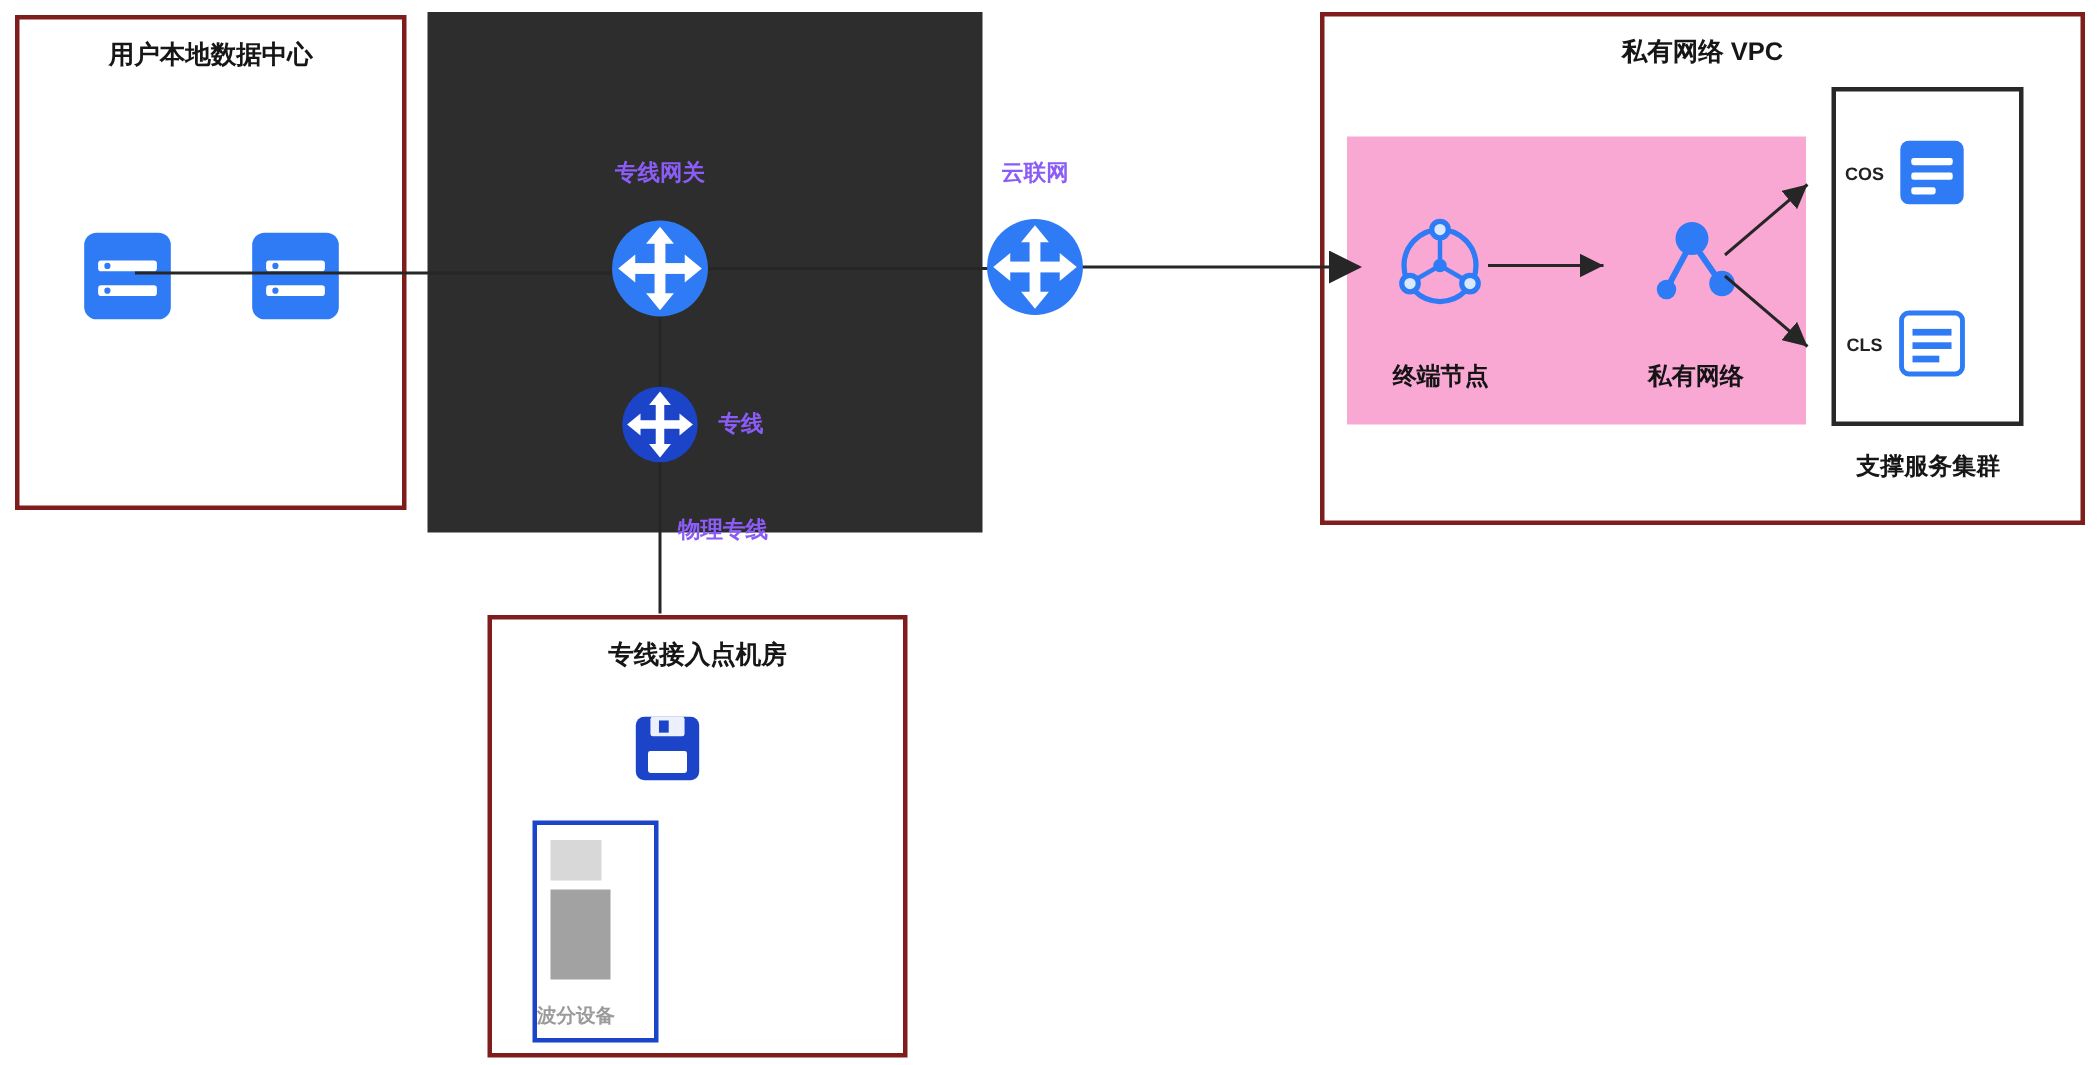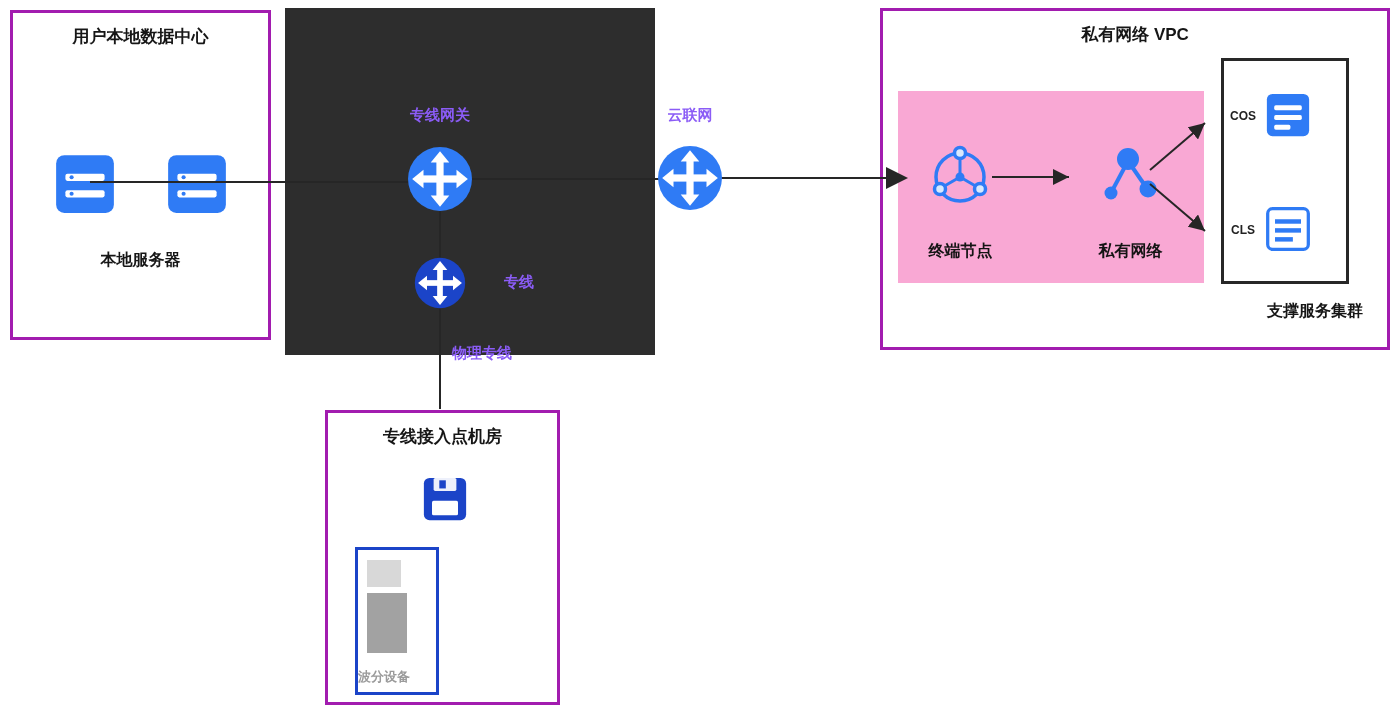--- a/index.html
+++ b/index.html
@@ -4,37 +4,37 @@
 <style>
   html,body{margin:0;padding:0;background:#ffffff;}
   .stage{position:relative;width:1400px;height:710px;background:#ffffff;
          font-family:"Liberation Sans","DejaVu Sans",sans-serif;overflow:hidden;}
 
   .dark-region{position:absolute;left:285px;top:8px;width:370px;height:347px;
                background:#2d2d2d;z-index:1;}
 
   .connectors{position:absolute;left:0;top:0;width:1400px;height:710px;z-index:2;}
 
-  .box{position:absolute;background:#ffffff;border:3px solid #a21caf;box-sizing:border-box;z-index:1;}
+  .box{position:absolute;background:#ffffff;border:3px solid #7f1d1d;box-sizing:border-box;z-index:1;}
   .box-title{position:absolute;left:0;right:0;top:12px;text-align:center;
              font-size:17px;font-weight:700;color:#161616;}
 
   
   .idc-box{left:10px;top:10px;width:261px;height:330px;}
   .idc-servers{position:absolute;left:0;right:0;top:138px;display:flex;justify-content:center;gap:46px;}
   .idc-caption{position:absolute;left:0;right:0;top:237px;text-align:center;
                font-size:16px;font-weight:700;color:#161616;}
 
   .icon{position:relative;z-index:3;display:block;line-height:0;}
   .abs-icon{position:absolute;z-index:3;line-height:0;}
 
   .float-label{position:absolute;z-index:3;font-size:15px;font-weight:700;color:#8b5cf6;text-align:center;}
   .lbl-gw1{left:375px;top:106px;width:130px;}
   .lbl-gw2{left:625px;top:106px;width:130px;}
-  .lbl-gw3{left:479px;top:273px;width:80px;text-align:center;}
+  .lbl-gw3{left:479px;top:273px;width:80px;text-align:left;}
   .lbl-phys{left:452px;top:344px;width:96px;text-align:left;}
 
   .ic-gw1{left:407px;top:146px;}
   .ic-gw2{left:657px;top:145px;}
   .ic-gw3{left:414px;top:257px;}
 
   
   .vpc-box{left:880px;top:8px;width:510px;height:342px;}
   .panel{position:absolute;left:15px;top:80px;width:306px;height:192px;background:#f9a8d4;}
   .ic-endpoint{position:absolute;left:30px;top:54px;z-index:3;line-height:0;}
@@ -44,25 +44,25 @@
   .lbl-endpoint{left:0;}
   .lbl-gateway{left:170px;}
 
   .services-box{position:absolute;left:338px;top:47px;width:128px;height:226px;
                 border:3px solid #282828;box-sizing:border-box;background:#fff;}
   .svc-icon1{position:absolute;left:38px;top:28px;line-height:0;}
   .svc-icon2{position:absolute;left:38px;top:142px;line-height:0;}
   .svc-label{position:absolute;width:34px;text-align:center;font-size:12px;font-weight:700;color:#222;}
   .lbl-cos{left:2px;top:48px;}
   .lbl-cls{left:2px;top:162px;text-align:center;}
-  .services-caption{position:absolute;left:325px;top:290px;width:155px;text-align:right;
+  .services-caption{position:absolute;left:325px;top:290px;width:155px;text-align:center;
                     font-size:16px;font-weight:700;color:#161616;}
 
   
-  .ap-box{left:325px;top:410px;width:235px;height:295px;}
+  .ap-box{left:325px;top:410px;width:280px;height:295px;}
   .ic-device{position:absolute;left:91px;top:60px;z-index:3;line-height:0;}
   .rack{position:absolute;top:134px;width:84px;height:148px;border:3px solid #1b44c8;
         box-sizing:border-box;background:#fff;}
   .rack-left{left:27px;}
   .rack-right{left:122px;}
   .rack-label{position:absolute;left:0;right:0;bottom:6px;
               font-size:13px;font-weight:700;}
   .rack-label.dim{color:#9b9b9b;}
   .rack-label.dark{color:#4c4c4c;}
   .shape-a{position:absolute;left:9px;top:10px;width:34px;height:27px;background:#d8d8d8;}
@@ -109,21 +109,20 @@
       <span class="icon">
         <svg width="66" height="66" viewBox="0 0 64 64">
             <rect x="4" y="4" width="56" height="56" rx="8" fill="#2F7BF5"></rect>
             <rect x="13" y="22" width="38" height="7" rx="2" fill="#fff"></rect>
             <rect x="13" y="38" width="38" height="7" rx="2" fill="#fff"></rect>
             <circle cx="19" cy="25.5" r="2" fill="#2F7BF5"></circle>
             <circle cx="19" cy="41.5" r="2" fill="#2F7BF5"></circle>
           </svg>
       </span>
     </div>
-    <div class="idc-caption">本地服务器</div>
   </div>
 
   <div class="float-label lbl-gw1">专线网关</div>
   <span class="abs-icon ic-gw1">
     <svg width="66" height="66" viewBox="0 0 64 64">
         <circle cx="32" cy="32" r="31" fill="#2F7BF5"></circle>
         <g fill="#fff">
           <rect x="28.5" y="14" width="7" height="36"></rect>
           <rect x="14" y="28.5" width="36" height="7"></rect>
           <path d="M32 5l9 11H23z"></path>

